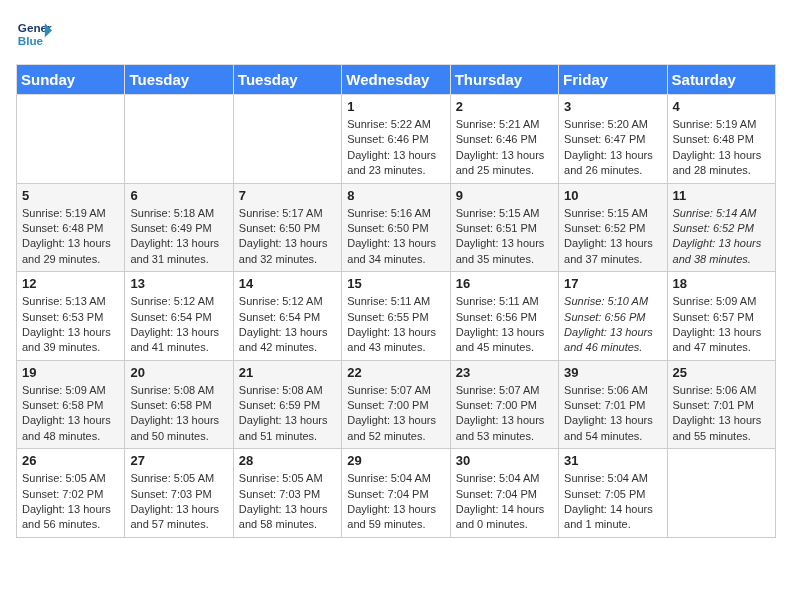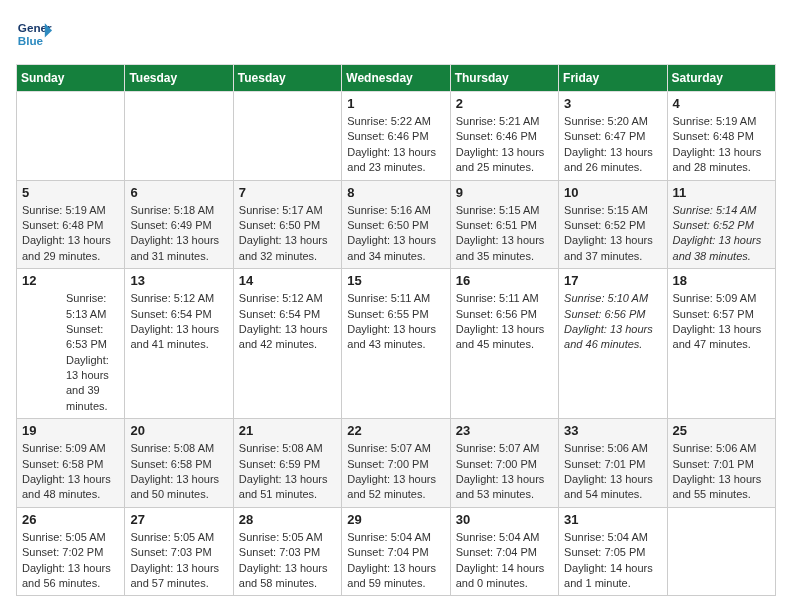--- a/index.html
+++ b/index.html
@@ -37,23 +37,23 @@
     .location {
       font-size: 15px;
       color: #444;
     }
     .calendar {
       width: 100%;
       border-collapse: collapse;
       table-layout: fixed;
     }
     .calendar thead tr th {
-      background: #15803d;
+      background: #3b82f6;
       color: #fff;
-      font-size: 12px;
+      font-size: 15px;
       font-weight: bold;
       padding: 6px 4px;
       text-align: left;
       border: 1px solid #ddd;
     }
     .calendar tbody tr td {
       border: 1px solid #ccc;
       vertical-align: top;
       padding: 4px 5px;
       height: 88px;
@@ -187,21 +187,21 @@
           <div class="day-number">11</div>
           <div class="day-info" style="white-space: pre-line; font-style: italic;">Sunrise: 5:14 AM
 Sunset: 6:52 PM
 Daylight: 13 hours
 and 38 minutes.</div>
         </td>
       </tr>
       <tr>
         <td>
           <div class="day-number">12</div>
-          <div class="day-info" style="white-space: pre-line; margin-left: 44px;">Sunrise: 5:13 AM
+          <div class="day-info" style="white-space: pre-line;">Sunrise: 5:13 AM
 Sunset: 6:53 PM
 Daylight: 13 hours
 and 39 minutes.</div>
         </td>
         <td>
           <div class="day-number">13</div>
           <div class="day-info" style="white-space: pre-line;">Sunrise: 5:12 AM
 Sunset: 6:54 PM
 Daylight: 13 hours
 and 41 minutes.</div>
@@ -272,21 +272,21 @@
 and 52 minutes.</div>
         </td>
         <td>
           <div class="day-number">23</div>
           <div class="day-info" style="white-space: pre-line;">Sunrise: 5:07 AM
 Sunset: 7:00 PM
 Daylight: 13 hours
 and 53 minutes.</div>
         </td>
         <td>
-          <div class="day-number">33</div>
+          <div class="day-number">39</div>
           <div class="day-info" style="white-space: pre-line;">Sunrise: 5:06 AM
 Sunset: 7:01 PM
 Daylight: 13 hours
 and 54 minutes.</div>
         </td>
         <td>
           <div class="day-number">25</div>
           <div class="day-info" style="white-space: pre-line;">Sunrise: 5:06 AM
 Sunset: 7:01 PM
 Daylight: 13 hours

